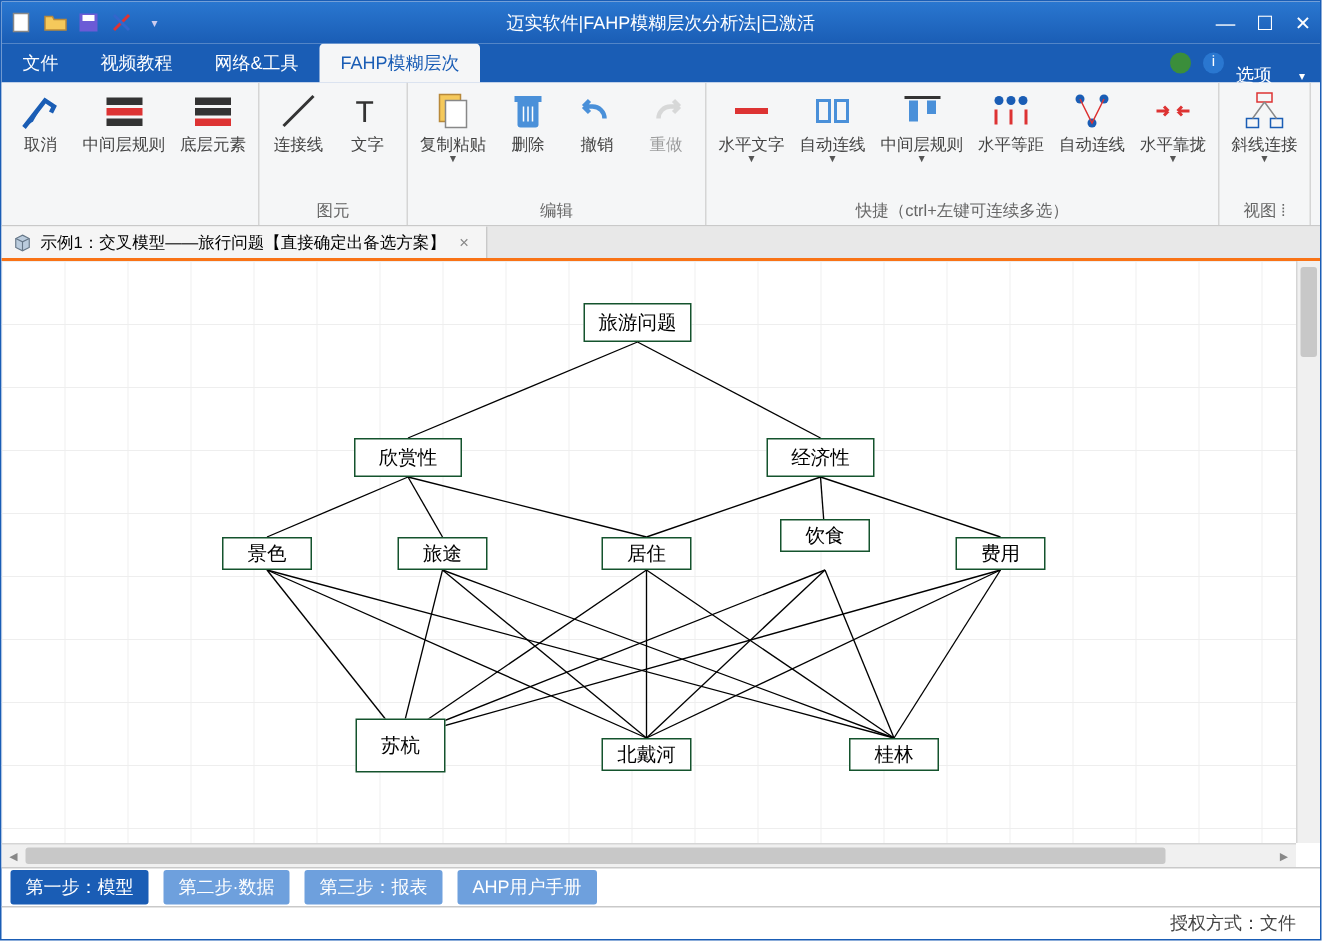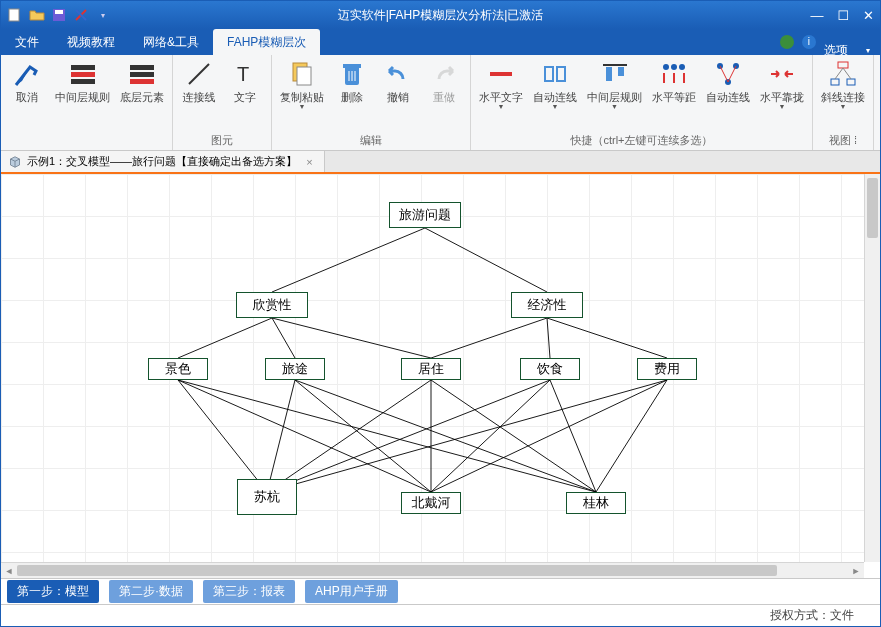--- a/index.html
+++ b/index.html
@@ -50,21 +50,21 @@
 .scroll-h .track { flex:1; position:relative; height:100%;}
 .scroll-h .thumb { position:absolute; top:2px; bottom:2px; left:0; width:760px; background:#c8c8c8; border-radius:2px;}
 
 
 .steps { height: 26px; border-top: 1px solid #c9c9c9; display: flex; align-items: center; padding: 0 6px; gap: 10px; font-size: 12px; }
 .step-btn { padding: 3px 10px; border-radius: 2px; cursor: pointer; }
 .step-btn.primary { background: #1a5db5; color: #fff; }
 .step-btn.secondary { background: #6ea0dd; color: #fff; }
 
 
-.status { height: 22px; border-top: 1px solid #c9c9c9; display: flex; align-items: center; justify-content: flex-end; padding: 0 26px; font-size: 12px; color: #444; }
+.status { height: 22px; border-top: 1px solid #c9c9c9; display: flex; align-items: center; justify-content: flex-end; padding: 0 16px; font-size: 12px; color: #444; }
 
 
 svg.ico { width: 100%; height: 100%; }
 </style>
 </head>
 <body>
 
 <div class="titlebar">
   <div class="qa">
     <span class="qa-btn">
@@ -338,21 +338,21 @@
       <line x1="666" y1="206" x2="430" y2="318"></line>
       <line x1="666" y1="206" x2="595" y2="318"></line>
     </svg>
   <div id="nodes">
       <div class="node" style="left: 388px; top: 28px; width: 72px; height: 26px;">旅游问题</div>
       <div class="node" style="left: 235px; top: 118px; width: 72px; height: 26px;">欣赏性</div>
       <div class="node" style="left: 510px; top: 118px; width: 72px; height: 26px;">经济性</div>
       <div class="node" style="left: 147px; top: 184px; width: 60px; height: 22px;">景色</div>
       <div class="node" style="left: 264px; top: 184px; width: 60px; height: 22px;">旅途</div>
       <div class="node" style="left: 400px; top: 184px; width: 60px; height: 22px;">居住</div>
-      <div class="node" style="left: 519px; top: 184px; width: 60px; height: 22px;">饮食</div>
+      <div class="node" style="left: 519px; top: 172px; width: 60px; height: 22px;">饮食</div>
       <div class="node" style="left: 636px; top: 184px; width: 60px; height: 22px;">费用</div>
       <div class="node" style="left: 236px; top: 305px; width: 60px; height: 36px;">苏杭</div>
       <div class="node" style="left: 400px; top: 318px; width: 60px; height: 22px;">北戴河</div>
       <div class="node" style="left: 565px; top: 318px; width: 60px; height: 22px;">桂林</div>
     </div>
   <div class="scroll-v">
       <div class="thumb"></div>
     </div>
   <div class="scroll-h">
     <div class="arr">◄</div>

